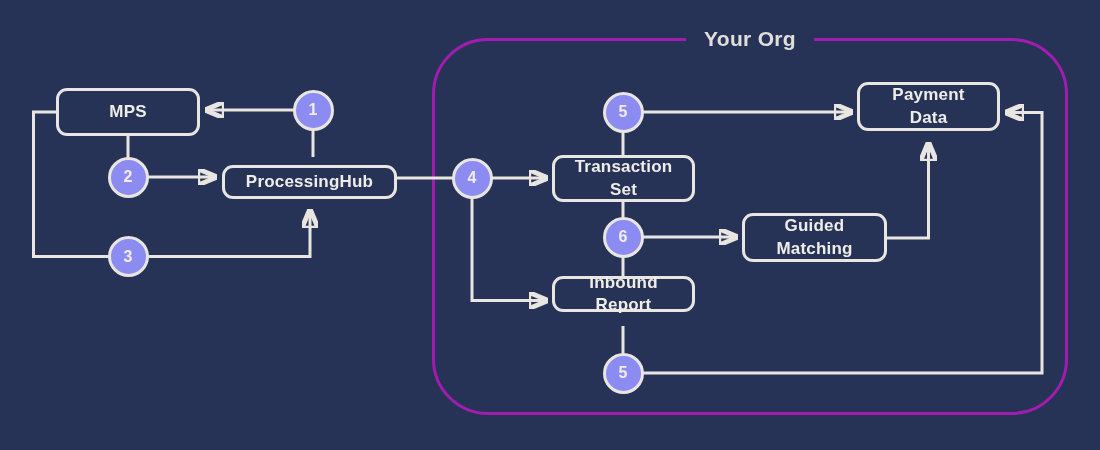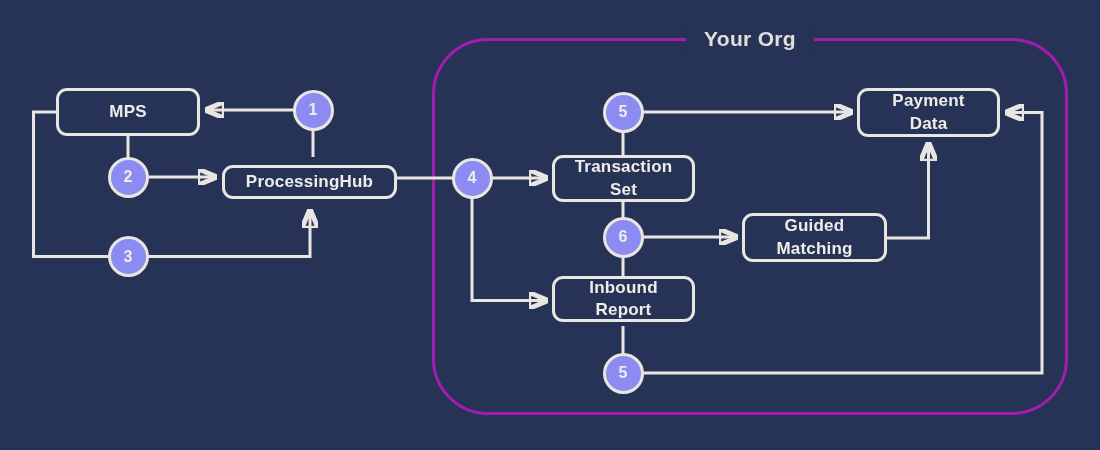--- a/index.html
+++ b/index.html
@@ -134,31 +134,31 @@
 
   <div class="node" style="left:222px; top:165px; width:175px; height:34px;justify-content:center;">
     <span class="node-label">ProcessingHub</span>
   </div>
 
   <div class="node" style="left:552px; top:155px; width:143px; height:47px;justify-content:center;">
     <span class="node-label">Transaction
 Set</span>
   </div>
 
-  <div class="node" style="left:552px; top:276px; width:143px; height:46px;">
+  <div class="node" style="left:552px; top:276px; width:143px; height:36px;">
     <span class="node-label">Inbound
 Report</span>
   </div>
 
   <div class="node" style="left:742px; top:213px; width:145px; height:49px;">
     <span class="node-label">Guided
 Matching</span>
   </div>
 
-  <div class="node" style="left:857px; top:88px; width:143px; height:49px;">
+  <div class="node" style="left:857px; top:82px; width:143px; height:49px;">
     <span class="node-label">Payment
 Data</span>
   </div>
 
   <div class="step" style="left:292.5px; top:89.5px;">
     <span class="step-num">1</span>
   </div>
   <div class="step" style="left:107.5px; top:156.5px;">
     <span class="step-num">2</span>
   </div>

